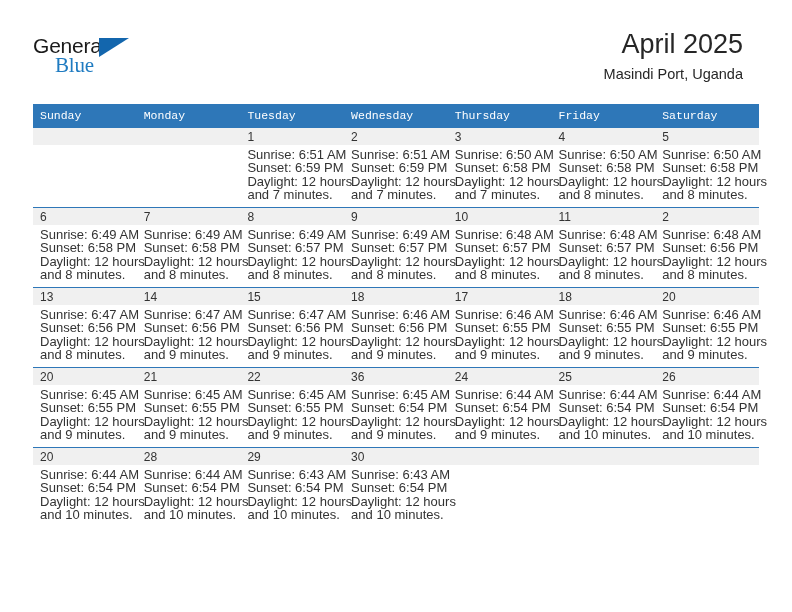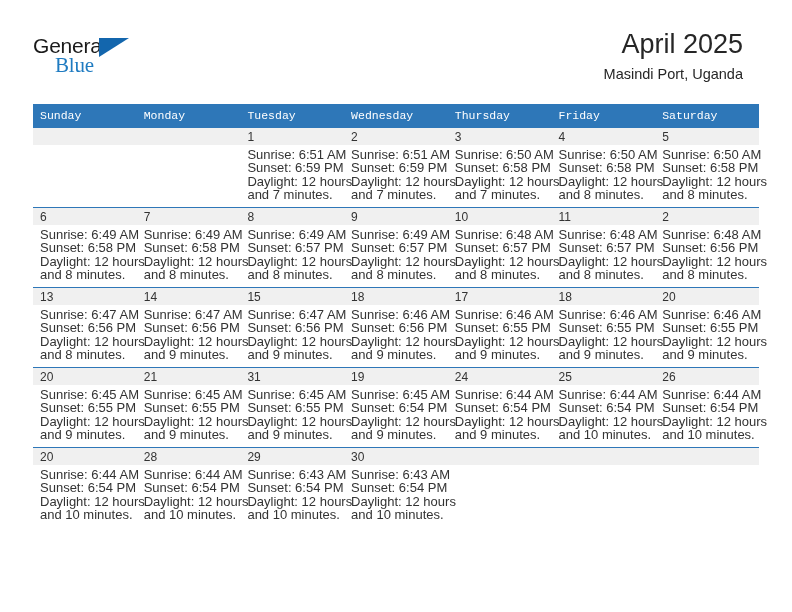--- a/index.html
+++ b/index.html
@@ -377,30 +377,30 @@
         <td>
           <div class="daynum-band">21</div>
           <div class="cell-body">
             <div>Sunrise: 6:45 AM</div>
             <div>Sunset: 6:55 PM</div>
             <div>Daylight: 12 hours</div>
             <div>and 9 minutes.</div>
           </div>
         </td>
         <td>
-          <div class="daynum-band">31</div>
+          <div class="daynum-band">22</div>
           <div class="cell-body">
             <div>Sunrise: 6:45 AM</div>
             <div>Sunset: 6:55 PM</div>
             <div>Daylight: 12 hours</div>
             <div>and 9 minutes.</div>
           </div>
         </td>
         <td>
-          <div class="daynum-band">19</div>
+          <div class="daynum-band">36</div>
           <div class="cell-body">
             <div>Sunrise: 6:45 AM</div>
             <div>Sunset: 6:54 PM</div>
             <div>Daylight: 12 hours</div>
             <div>and 9 minutes.</div>
           </div>
         </td>
         <td>
           <div class="daynum-band">24</div>
           <div class="cell-body">

